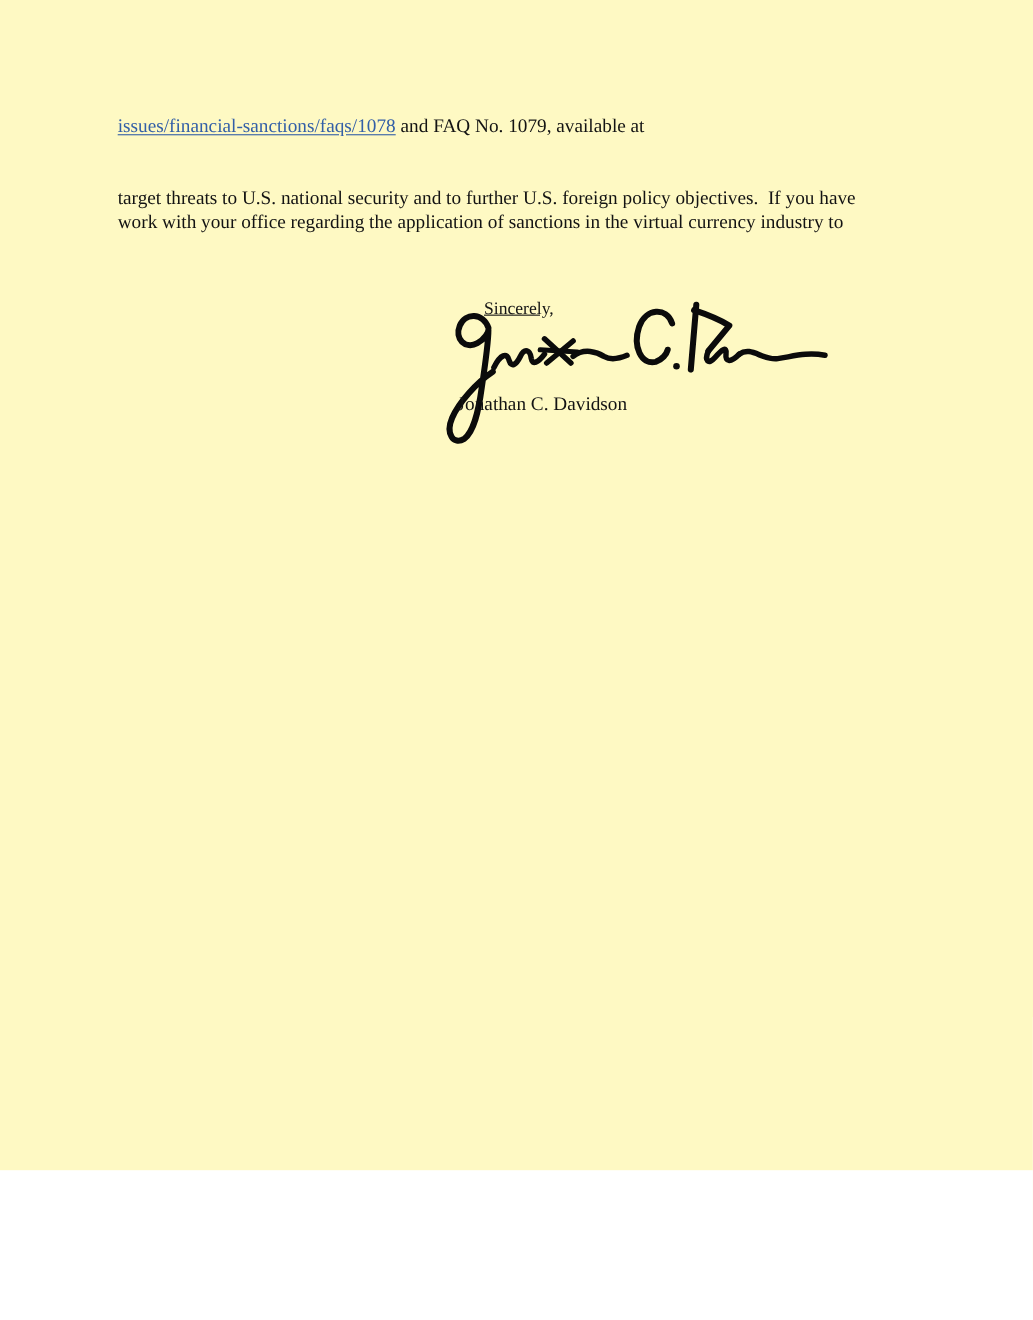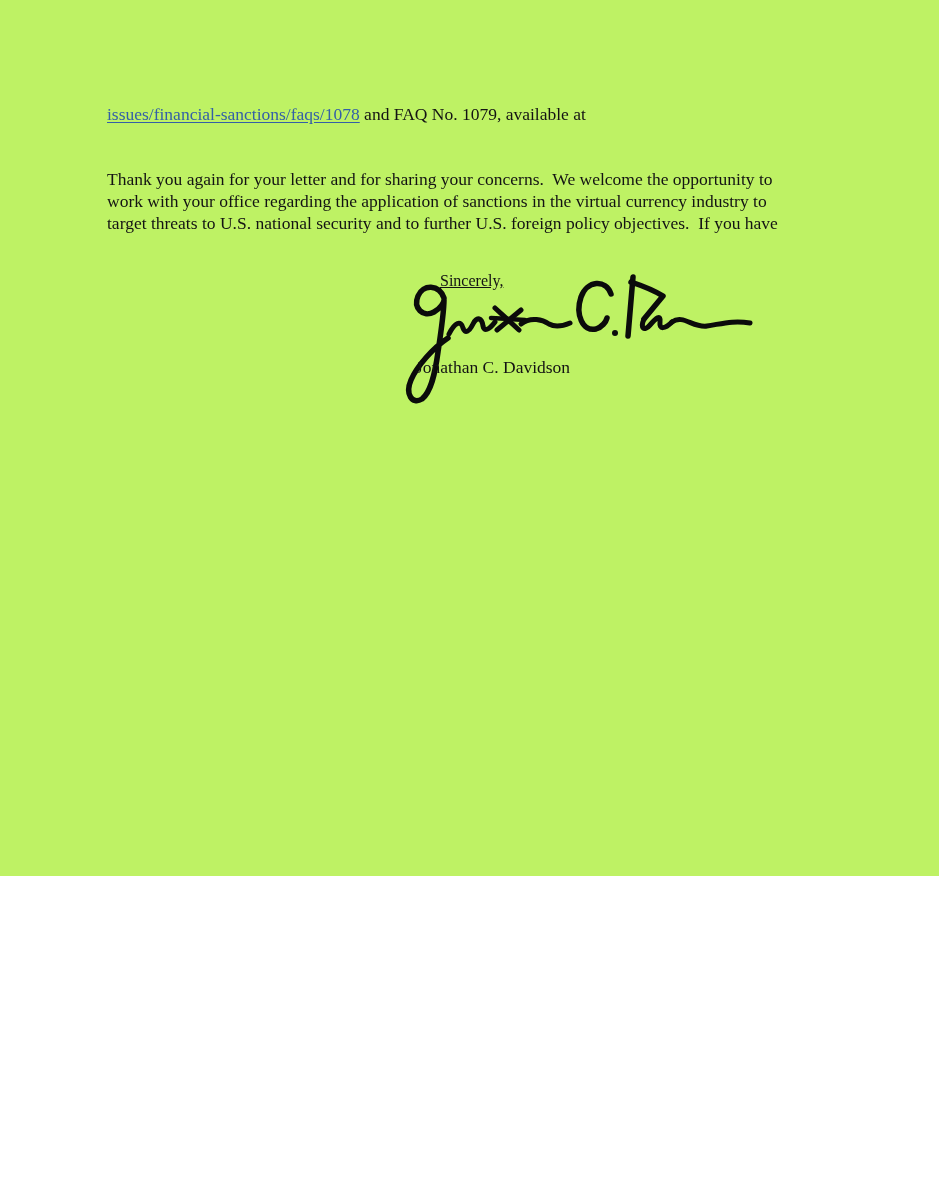--- a/index.html
+++ b/index.html
@@ -3,22 +3,22 @@
 <meta charset="utf-8">
 <style>
   html, body {
     margin: 0;
     padding: 0;
     background: #ffffff;
   }
   .page {
     position: relative;
     width: 939px;
-    height: 876px;
-    background: #bef264;
+    height: 1064px;
+    background: #fef9c3;
     font-family: "Liberation Serif", "DejaVu Serif", serif;
     color: #131313;
     overflow: hidden;
   }
   .textline {
     position: absolute;
     left: 107px;
     font-size: 17.5px;
     line-height: 22px;
     white-space: pre;
@@ -67,23 +67,22 @@
 </style>
 </head>
 <body>
 
 <div class="page">
 
   <div class="textline" style="top: 103px;"><span class="doc-link">issues/financial-sanctions/faqs/1078</span><span> and FAQ No. 1079, available at</span></div>
 
 
   <div class="para">
-    <div class="pline">Thank you again for your letter and for sharing your concerns.  We welcome the opportunity to</div>
+    <div class="pline">target threats to U.S. national security and to further U.S. foreign policy objectives.  If you have</div>
     <div class="pline">work with your office regarding the application of sanctions in the virtual currency industry to</div>
-    <div class="pline">target threats to U.S. national security and to further U.S. foreign policy objectives.  If you have</div>
   </div>
 
   <div class="salutation">Sincerely,</div>
 
   <div class="signature-wrap">
     <svg width="352" height="140" viewBox="0 0 352 140" fill="none" xmlns="http://www.w3.org/2000/svg">
       <g stroke="#0b0b0b" stroke-linecap="round" stroke-linejoin="round" fill="none">
 
         <path d="M 41,26 C 36,12 20,12 15,24 C 10,36 20,46 31,40 C 38,36 41,30 41,28
                  C 41,36 38,60 35,80 C 32,102 28,120 19,127 C 9,133 2,122 8,108

